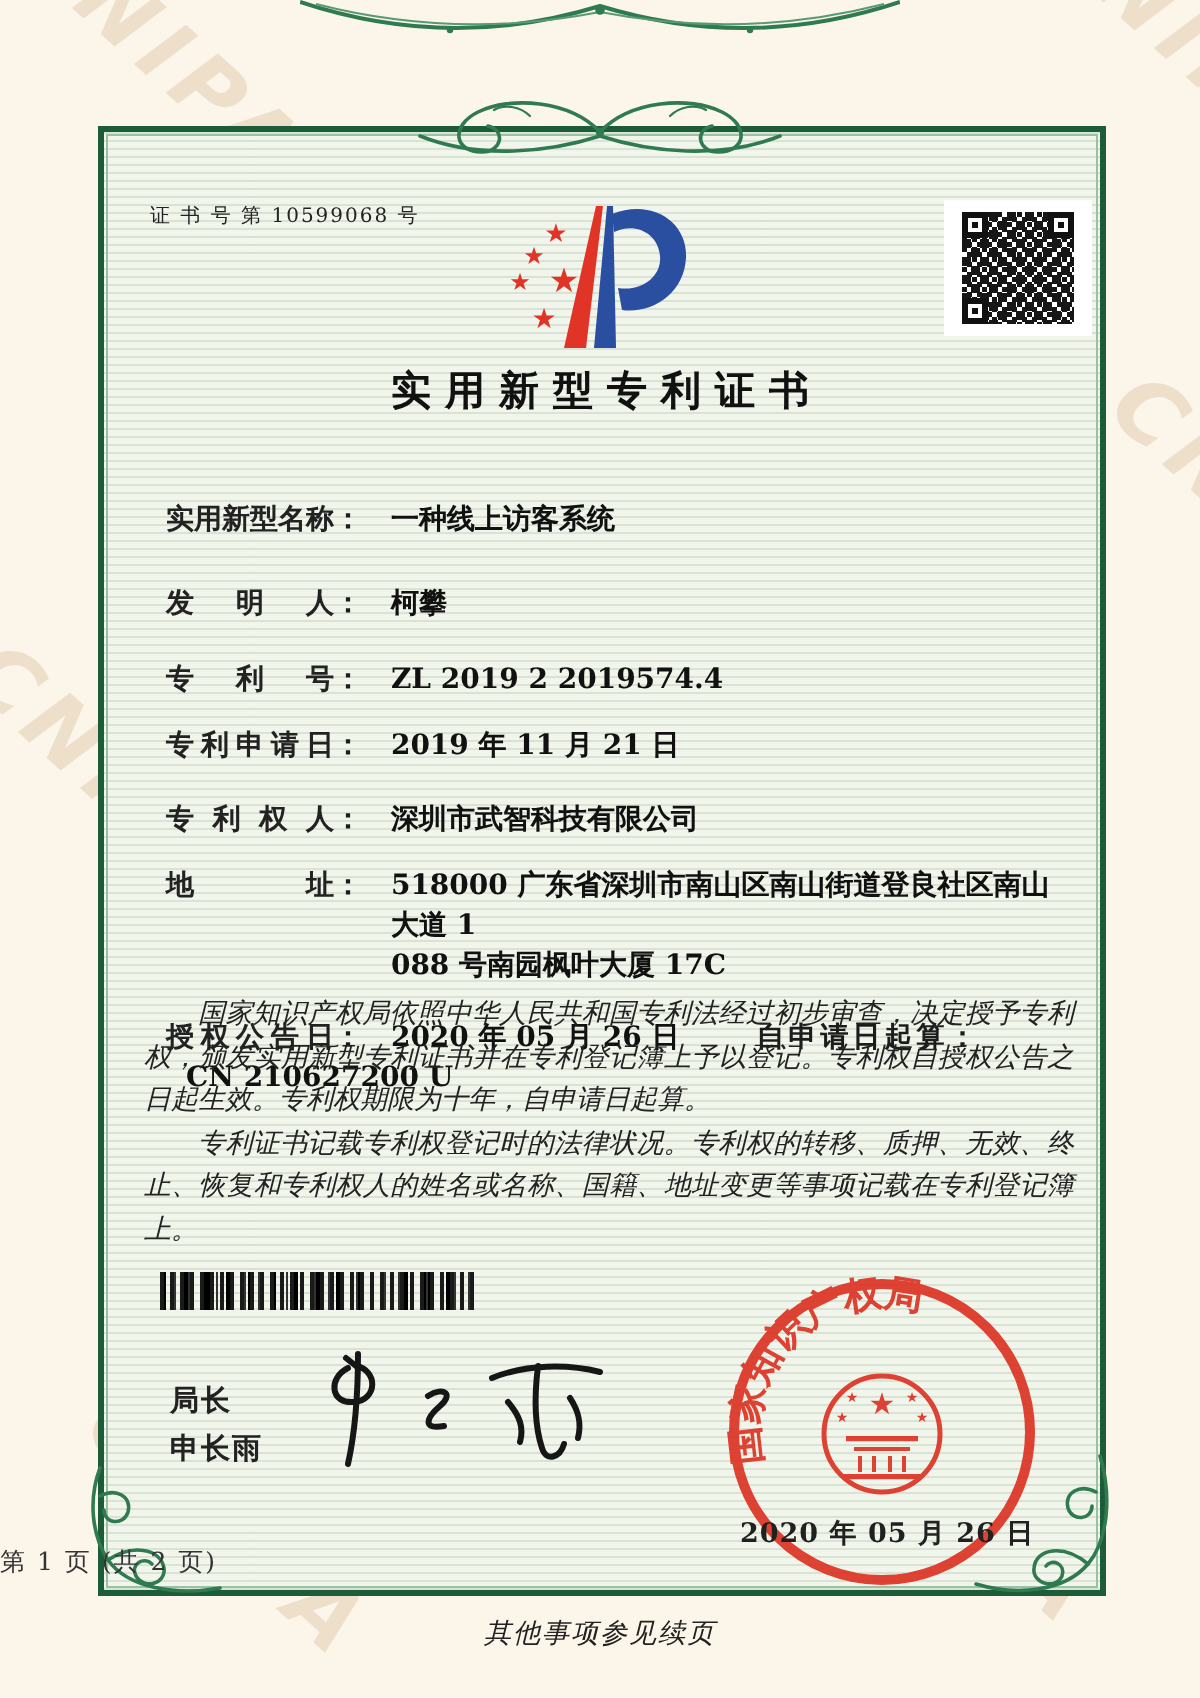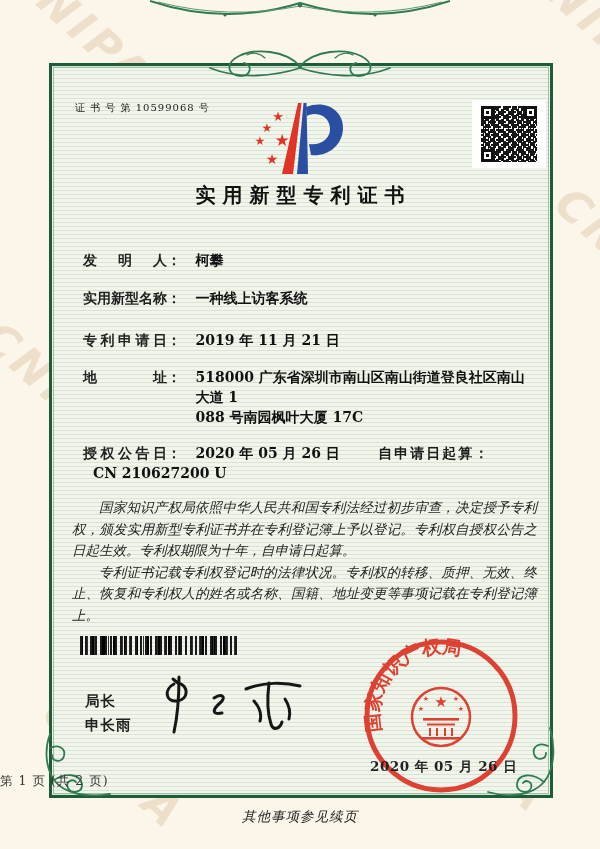--- a/index.html
+++ b/index.html
@@ -183,31 +183,39 @@
   <div class="qr">
     <div class="finder tl"></div>
       <div class="finder tr"></div>
       <div class="finder bl"></div>
   </div>
 </div>
 
 <div class="title">实用新型专利证书</div>
 
 <div class="fields">
+  <div class="frow mb22">
+    <span class="flabel">实用新型名称</span><span class="fcolon">：</span>
+    <span class="fvalue">一种线上访客系统</span>
+  </div>
   <div class="frow mb18">
     <span class="flabel">发明人</span><span class="fcolon">：</span>
     <span class="fvalue">柯攀</span>
   </div>
-  <div class="frow mb22">
-    <span class="flabel">实用新型名称</span><span class="fcolon">：</span>
-    <span class="fvalue">一种线上访客系统</span>
+  <div class="frow mb13">
+    <span class="flabel">专利号</span><span class="fcolon">：</span>
+    <span class="fvalue">ZL 2019 2 2019574.4</span>
   </div>
   <div class="frow mb17">
     <span class="flabel">专利申请日</span><span class="fcolon">：</span>
     <span class="fvalue">2019 年 11 月 21 日</span>
+  </div>
+  <div class="frow mb13">
+    <span class="flabel">专利权人</span><span class="fcolon">：</span>
+    <span class="fvalue">深圳市武智科技有限公司</span>
   </div>
   <div class="frow mb0">
     <span class="flabel">地址</span><span class="fcolon">：</span>
     <span class="fvalue">518000 广东省深圳市南山区南山街道登良社区南山大道 1
 088 号南园枫叶大厦 17C</span>
   </div>
   <div class="frow" style="margin-top:2px;">
     <span class="flabel">授权公告日</span><span class="fcolon">：</span>
     <span class="fvalue">2020 年 05 月 26 日</span>
     <span class="f2label">自申请日起算</span><span class="fcolon">：</span>

